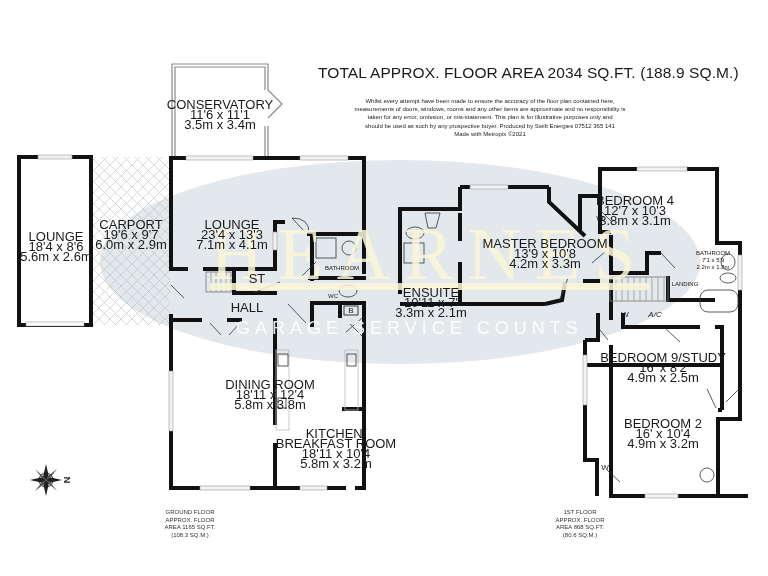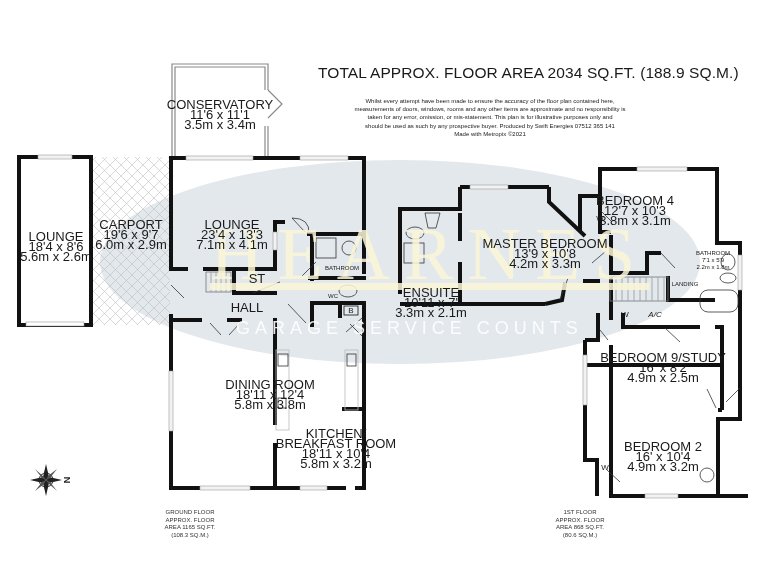--- a/index.html
+++ b/index.html
@@ -232,21 +232,21 @@
 <div class="lbl small" style="left:713px;top:250px;">
   <span class="d">BATHROOM</span>
   <span class="d">7'1 x 5'9</span>
   <span class="d">2.2m x 1.8m</span>
 </div>
 <div class="lbl" style="left:663px;top:353px;">
   <span class="d">BEDROOM 9/STUDY</span>
   <span class="d">16' x 8'2</span>
   <span class="d">4.9m x 2.5m</span>
 </div>
-<div class="lbl" style="left:663px;top:419px;margin-top:23px;">
+<div class="lbl" style="left:663px;top:419px;">
   <span class="d">BEDROOM 2</span>
   <span class="d">16' x 10'4</span>
   <span class="d">4.9m x 3.2m</span>
 </div>
 <div class="lbl small" style="left:685px;top:281px;">LANDING</div>
 <div class="lbl tiny" style="left:600px;top:214px;">W</div>
 <div class="lbl tiny" style="left:625px;top:310px;">W</div>
 <div class="lbl tiny" style="left:655px;top:310px;font-style:italic;">A/C</div>
 <div class="lbl tiny" style="left:605px;top:463px;">W</div>
 

